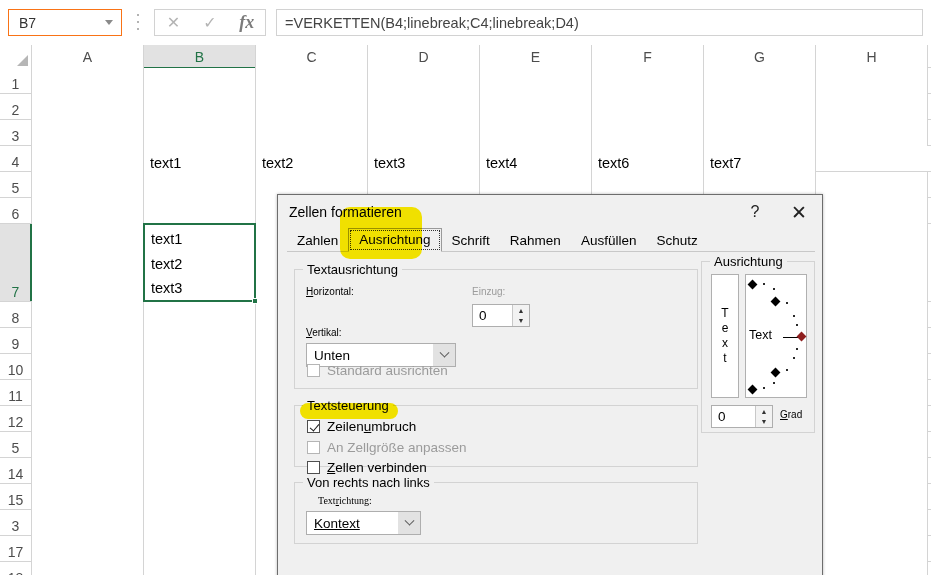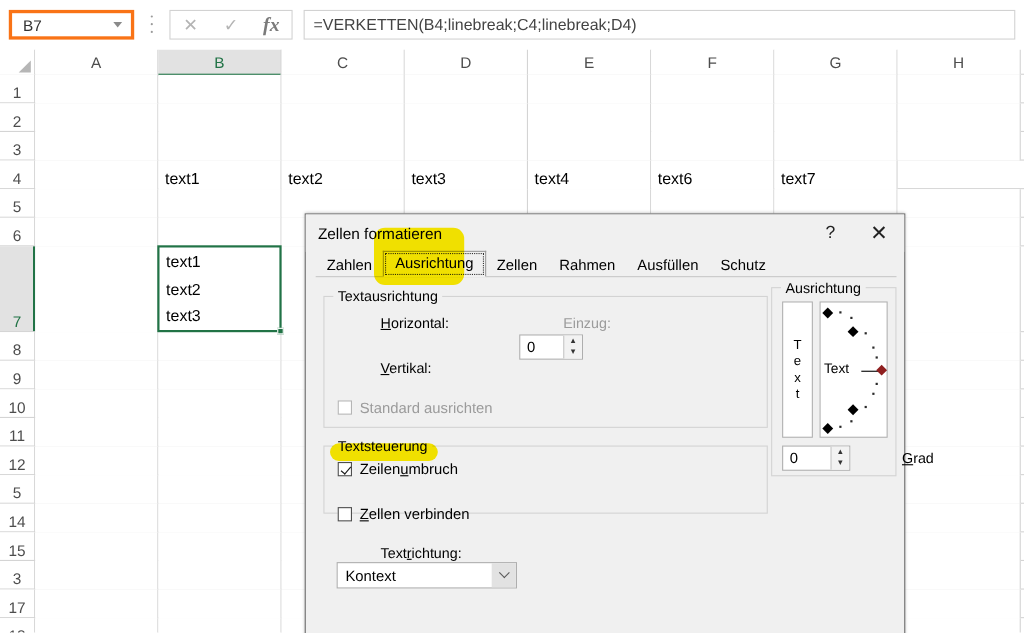--- a/index.html
+++ b/index.html
@@ -14,21 +14,21 @@
   
   #formula-bar {
     position: absolute; left: 0; top: 0;
     width: 931px; height: 45px;
     background: #ffffff;
     display: flex; align-items: center;
   }
   .namebox {
     position: absolute; left: 8px; top: 9px;
     width: 114px; height: 27px;
-    border: 3px solid #f97316;
+    border: 1px solid #f97316;
     background: #ffffff;
     display: flex; align-items: center;
     padding: 0 4px 0 10px;
     font-size: 14px; color: #333;
   }
   .namebox .nb-text { flex: 1; }
   .nb-arrow {
     width: 0; height: 0;
     border-left: 4px solid transparent;
     border-right: 4px solid transparent;
@@ -231,21 +231,21 @@
     position: absolute;
     border: 1px solid #d3d3d3;
   }
   .group > .glabel {
     position: absolute; top: -8px; left: 8px;
     background: #f0f0f0;
     padding: 0 4px;
     font-size: 13px;
     color: #000;
   }
-  .fldlabel { position: absolute; font-size: 13px; color: #000; margin-left: 40px; }
+  .fldlabel { position: absolute; font-size: 10px; color: #000; }
   .fldlabel.dim { color: #9b9b9b; }
   .uline { text-decoration: underline; }
 
   .combo {
     position: absolute;
     height: 24px;
     border: 1px solid #aeaeae;
     background: #ffffff;
     display: flex; align-items: center;
     padding-left: 7px;
@@ -668,61 +668,74 @@
         </div>
       <div class="dlg-btn close">
           <span>✕</span>
         </div>
     </div>
   </div>
 
   <div id="tabstrip">
     <div class="tab"><span>Zahlen</span></div>
     <div class="tab active"><span>Ausrichtung</span></div>
-    <div class="tab"><span>Zellen</span></div>
+    <div class="tab"><span>Schrift</span></div>
     <div class="tab"><span>Rahmen</span></div>
     <div class="tab"><span>Ausfüllen</span></div>
     <div class="tab"><span>Schutz</span></div>
   </div>
   <div id="tab-underline"></div>
 
   <div id="dlg-body">
 
     <div class="group" style="left:16px; top:17px; width:404px; height:120px;">
       <span class="glabel">Textausrichtung</span>
     </div>
     <span class="fldlabel" style="left:28px; top:34px;"><span class="uline">H</span><span>orizontal:</span></span>
     <span class="fldlabel" style="left:28px; top:75px;"><span class="uline">V</span>ertikal:</span>
+    <div class="combo" style="left:28px; top:91px; width:150px;">
+      <span class="cval">Unten</span>
+      <span class="carrow">
+          <i class="chev"></i>
+        </span>
+    </div>
     <span class="fldlabel dim" style="left:194px; top:34px;">Einzug:</span>
     <div class="spin" style="left:194px; top:52px; width:58px;">
       <span class="sval">0</span>
       <span class="sbtns">
           <i>▲</i>
           <i>▼</i>
         </span>
     </div>
     <div class="chkrow" style="left:29px; top:111px;">
       <span class="chkbox dim"></span>
       <span class="chklabel dim">Standard ausrichten</span>
     </div>
 
     <div class="group" style="left:16px; top:153px; width:404px; height:62px;">
       <span class="glabel">Textsteuerung</span>
     </div>
     <div class="chkrow" style="left:29px; top:167px;">
       <span class="chkbox checked"></span>
       <span class="chklabel"><span>Zeilen</span><span class="uline">u</span><span>mbruch</span></span>
     </div>
+    <div class="chkrow" style="left:29px; top:188px;">
+      <span class="chkbox dim"></span>
+      <span class="chklabel dim">An Zellgröße anpassen</span>
+    </div>
     <div class="chkrow" style="left:29px; top:208px;">
       <span class="chkbox"></span>
       <span class="chklabel"><span class="uline">Z</span>ellen verbinden</span>
     </div>
 
-    <span class="fldlabel" style="left:28px; top:243px;"><span>Text</span><span class="uline">r</span><span>ichtung:</span></span>
-    <div class="combo" style="left:28px; top:259px; width:164px;">
+    <div class="group" style="left:16px; top:230px; width:404px; height:62px;">
+      <span class="glabel">Von rechts nach links</span>
+    </div>
+    <span class="fldlabel" style="left:40px; top:243px;font-family:Liberation Serif, serif;"><span>Text</span><span class="uline">r</span><span>ichtung:</span></span>
+    <div class="combo" style="left:28px; top:259px; width:115px;text-decoration:underline;">
       <span class="cval">Kontext</span>
       <span class="carrow">
           <i class="chev"></i>
         </span>
     </div>
 
     <div class="group" style="left:423px; top:9px; width:114px; height:172px;">
       <span class="glabel">Ausrichtung</span>
 
       <div id="orient-preview">

